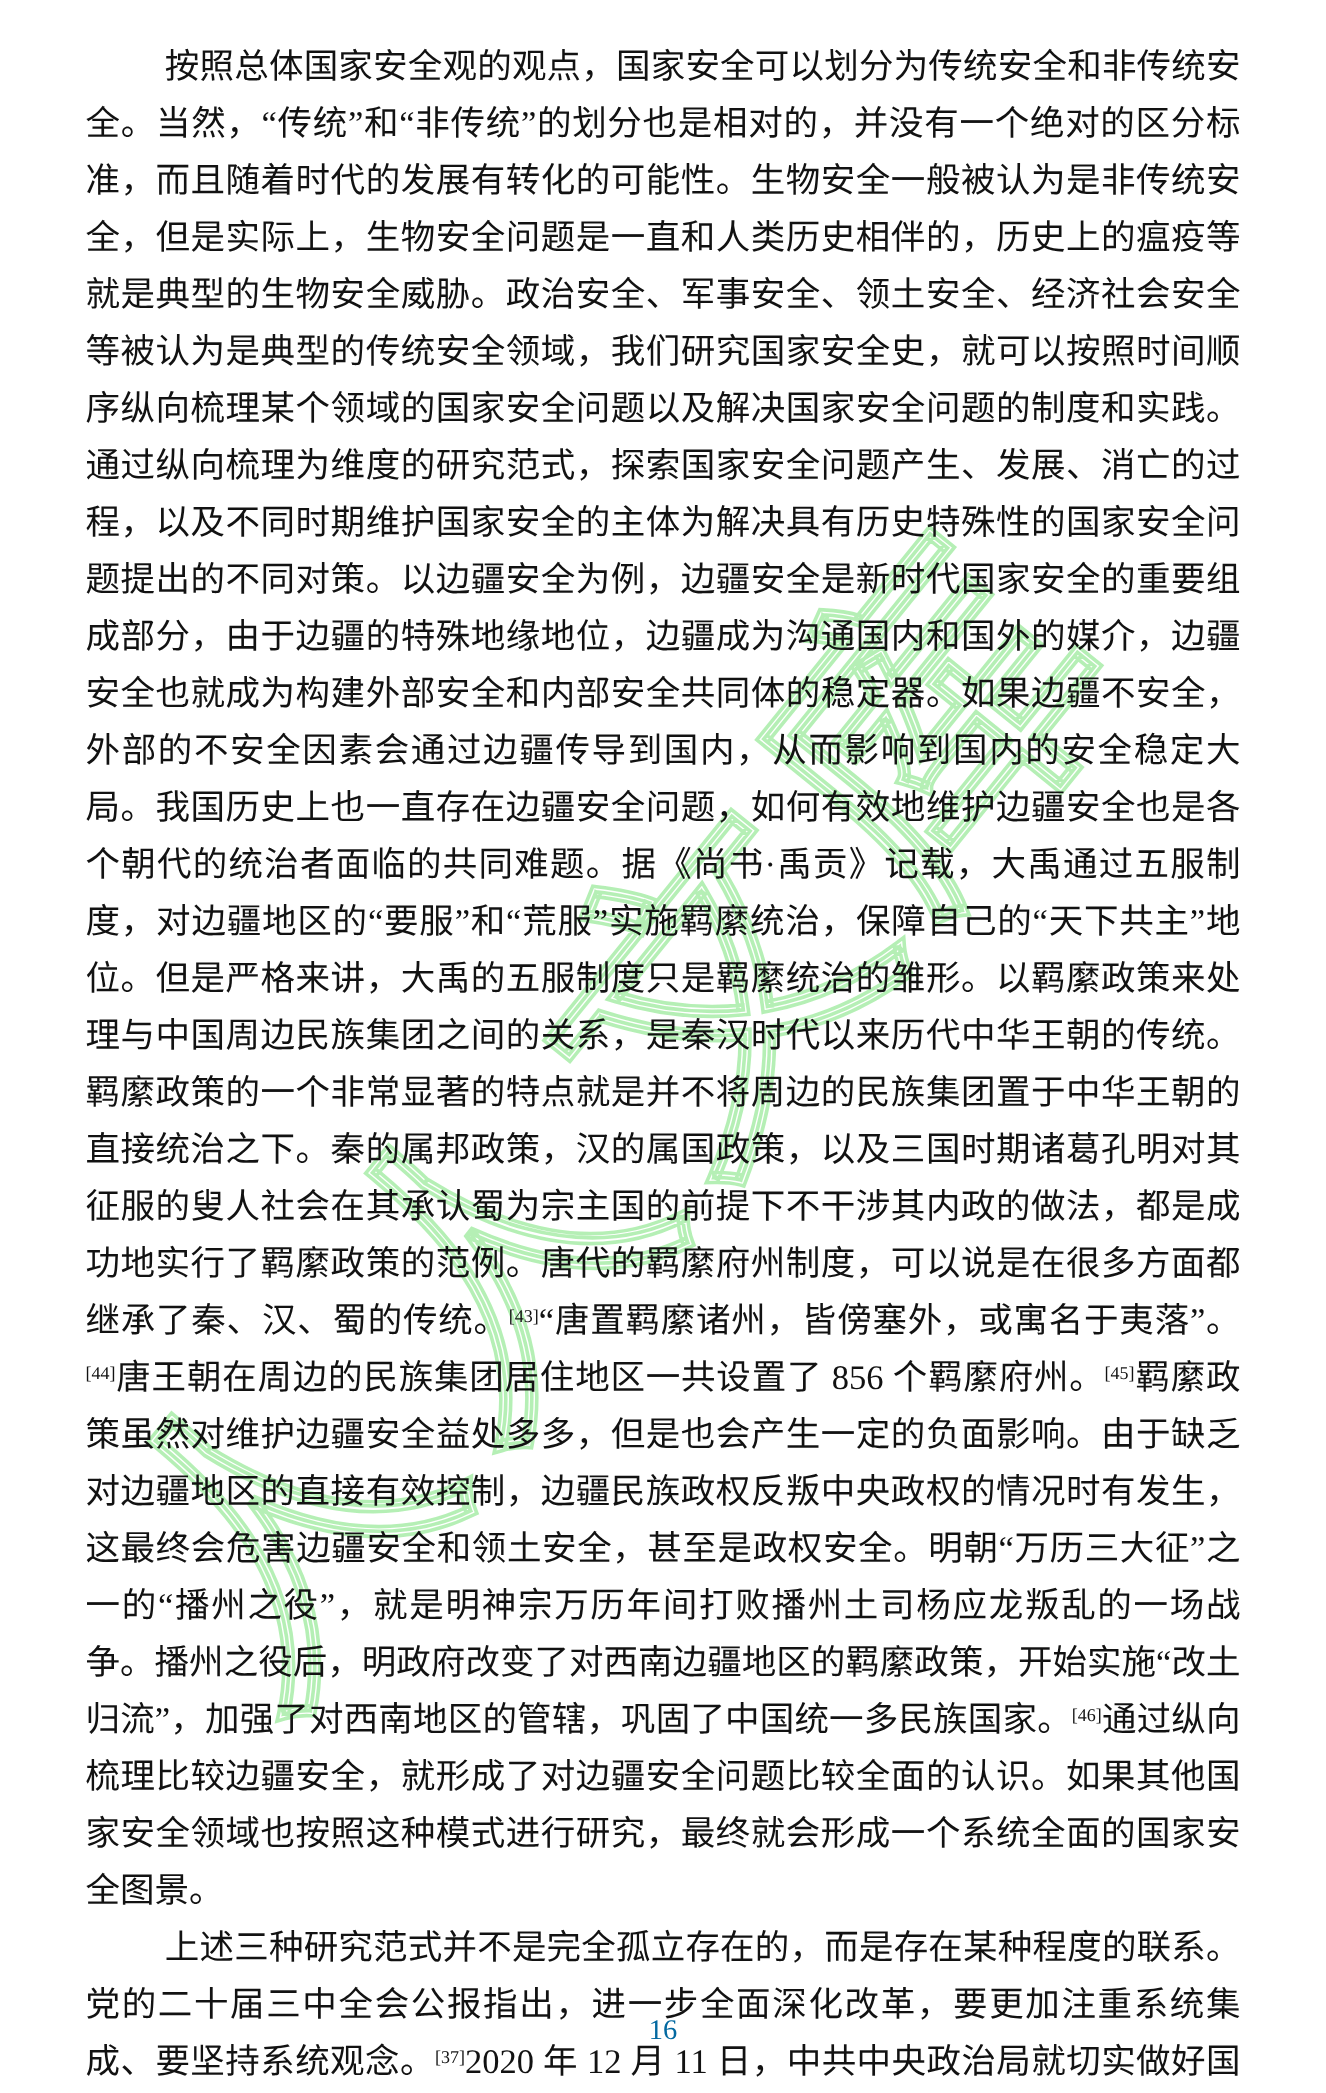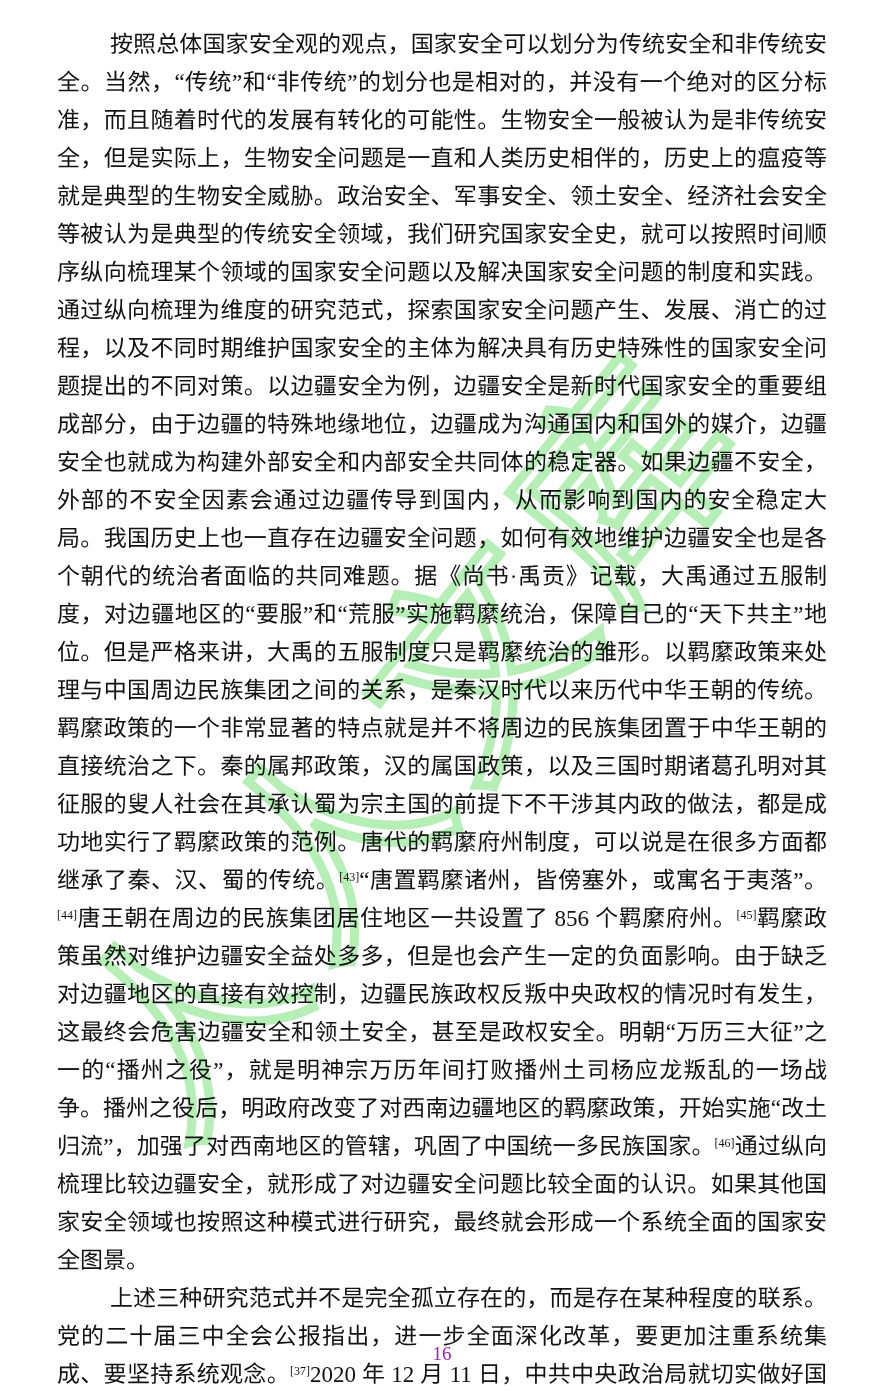--- a/index.html
+++ b/index.html
@@ -55,21 +55,21 @@
     vertical-align: 7px;
     letter-spacing: 0;
   }
   
   .page-number {
     position: absolute;
     bottom: 30px;
     left: 0;
     width: 100%;
     text-align: center;
-    color: #a21caf;
+    color: #0369a1;
     font-size: 19px;
   }
 </style>
 </head>
 <body>
 
 <svg class="watermark" width="884" height="1395" viewBox="0 0 884 1395" aria-hidden="true">
   <text x="470" y="790" text-anchor="middle" transform="rotate(-51 470 790)" stroke="#a9eda9">人人文库</text>
 </svg>
 

